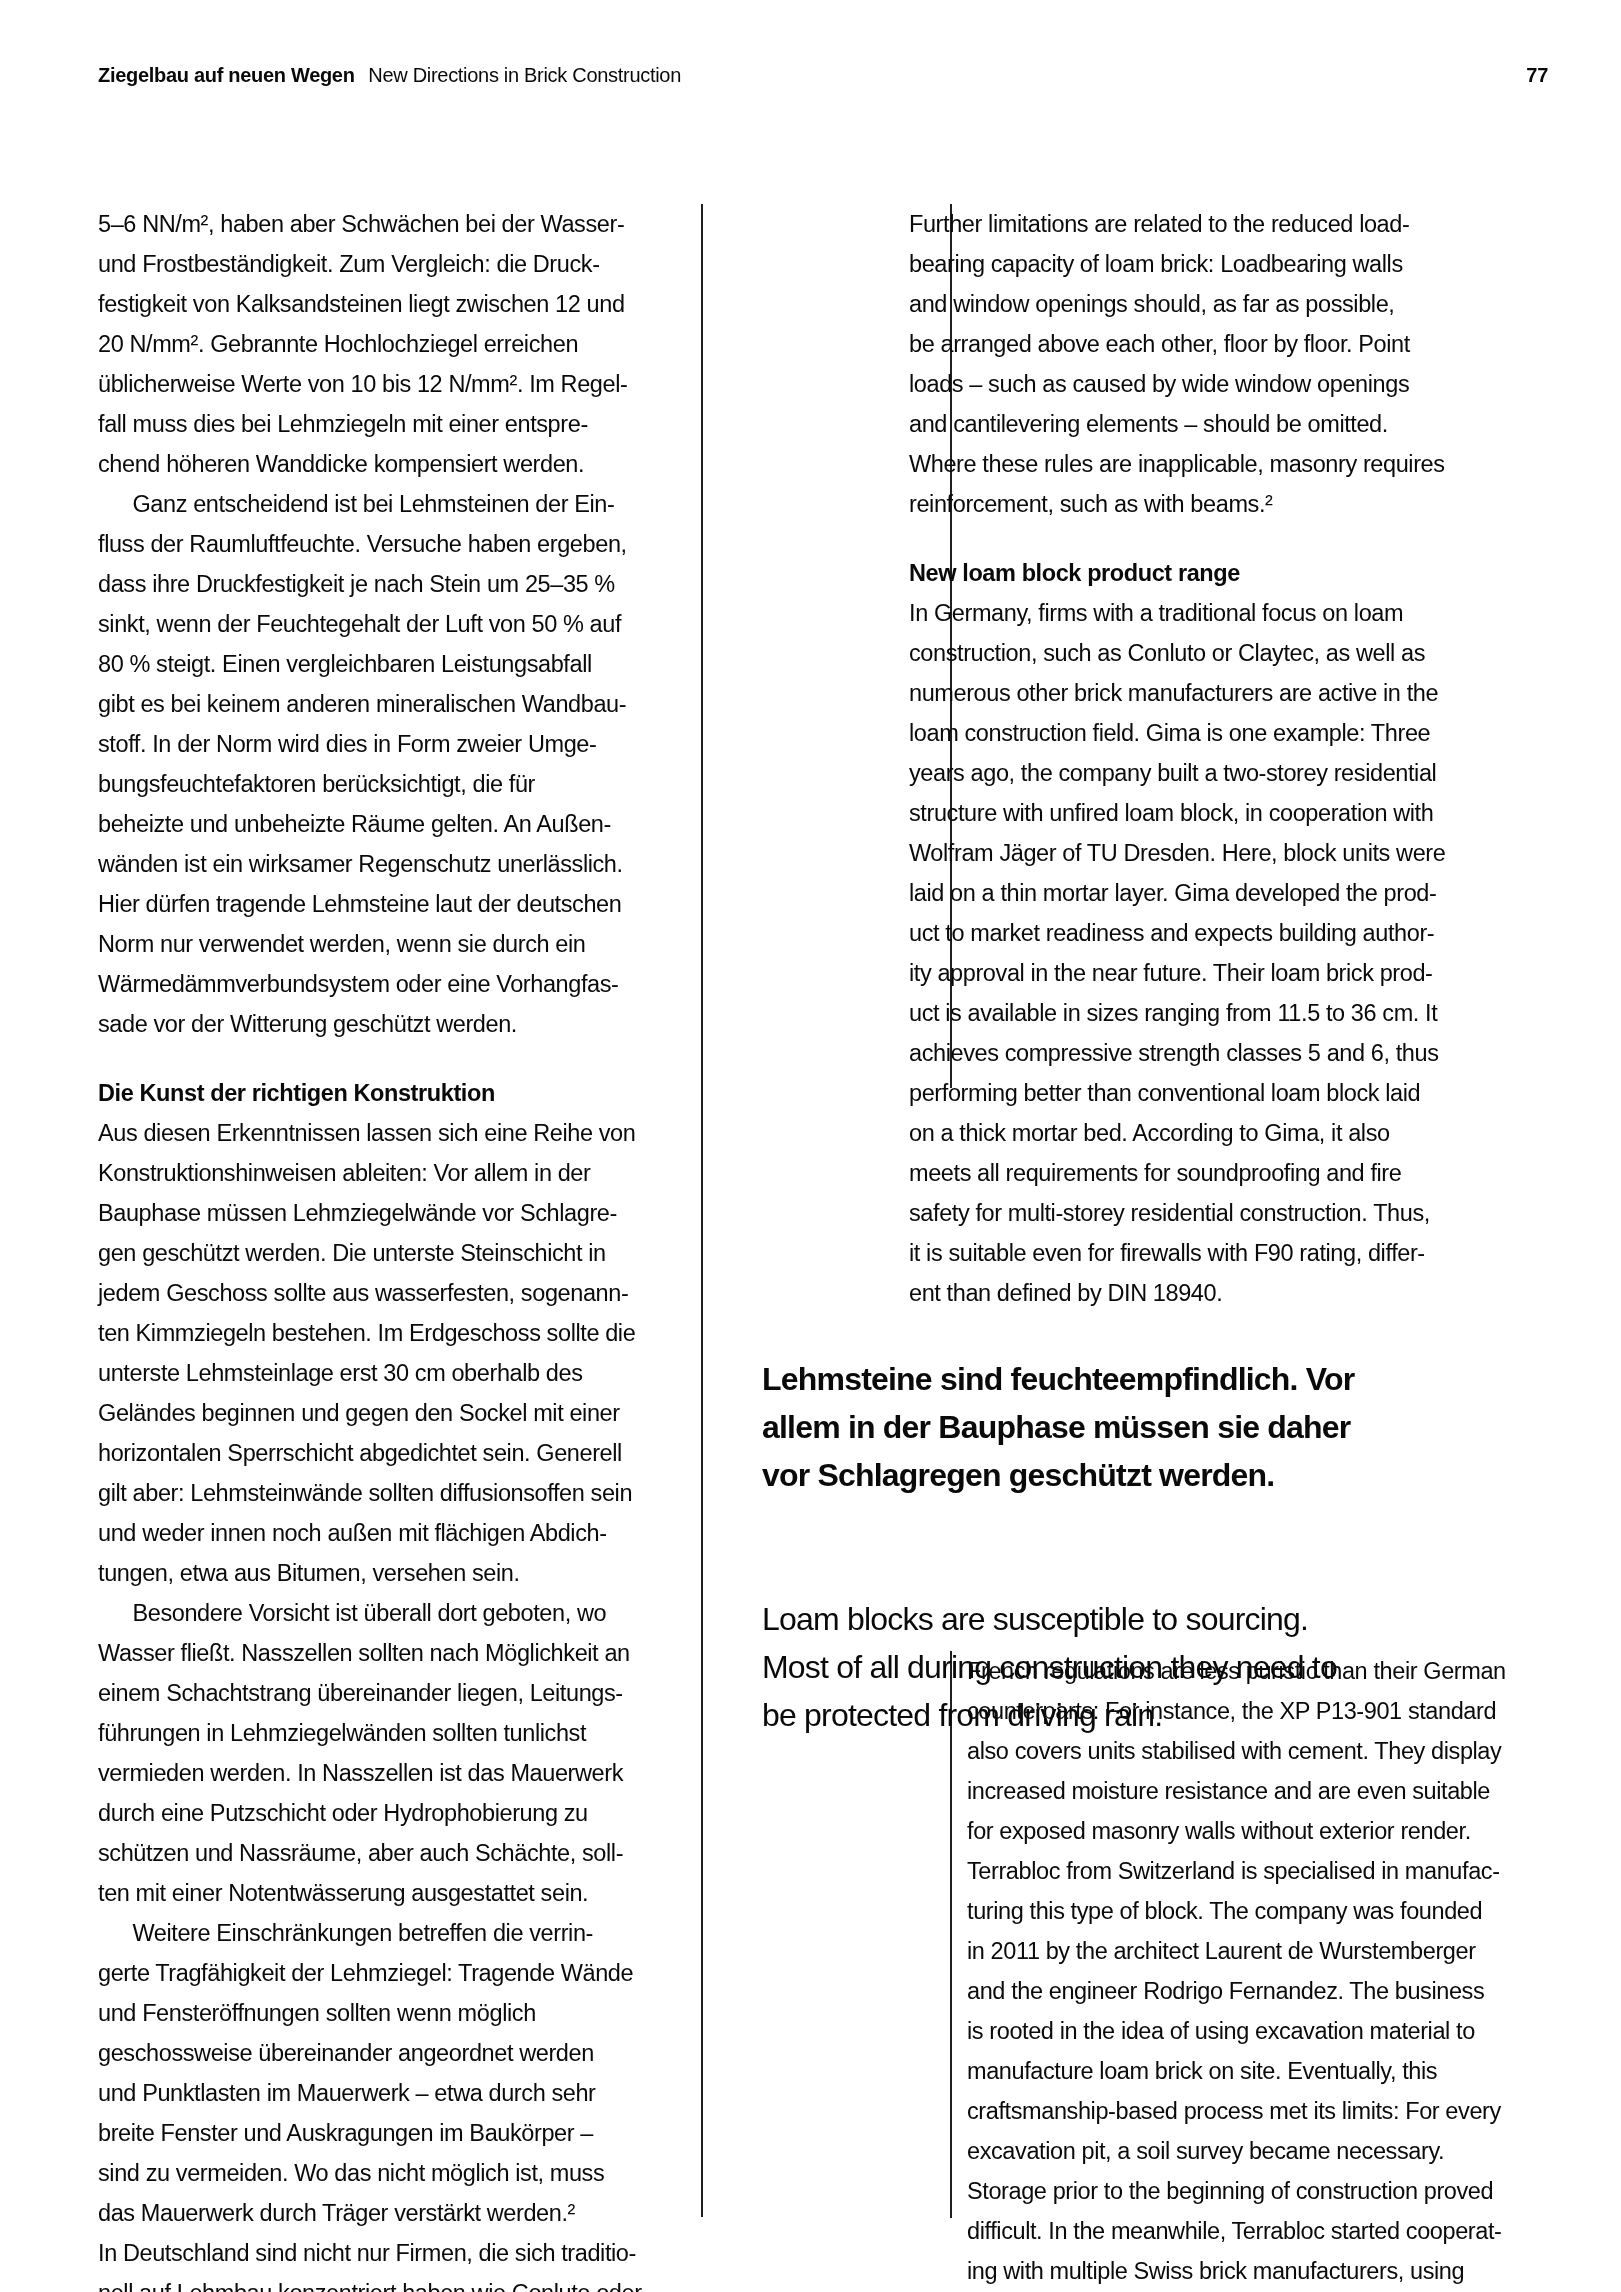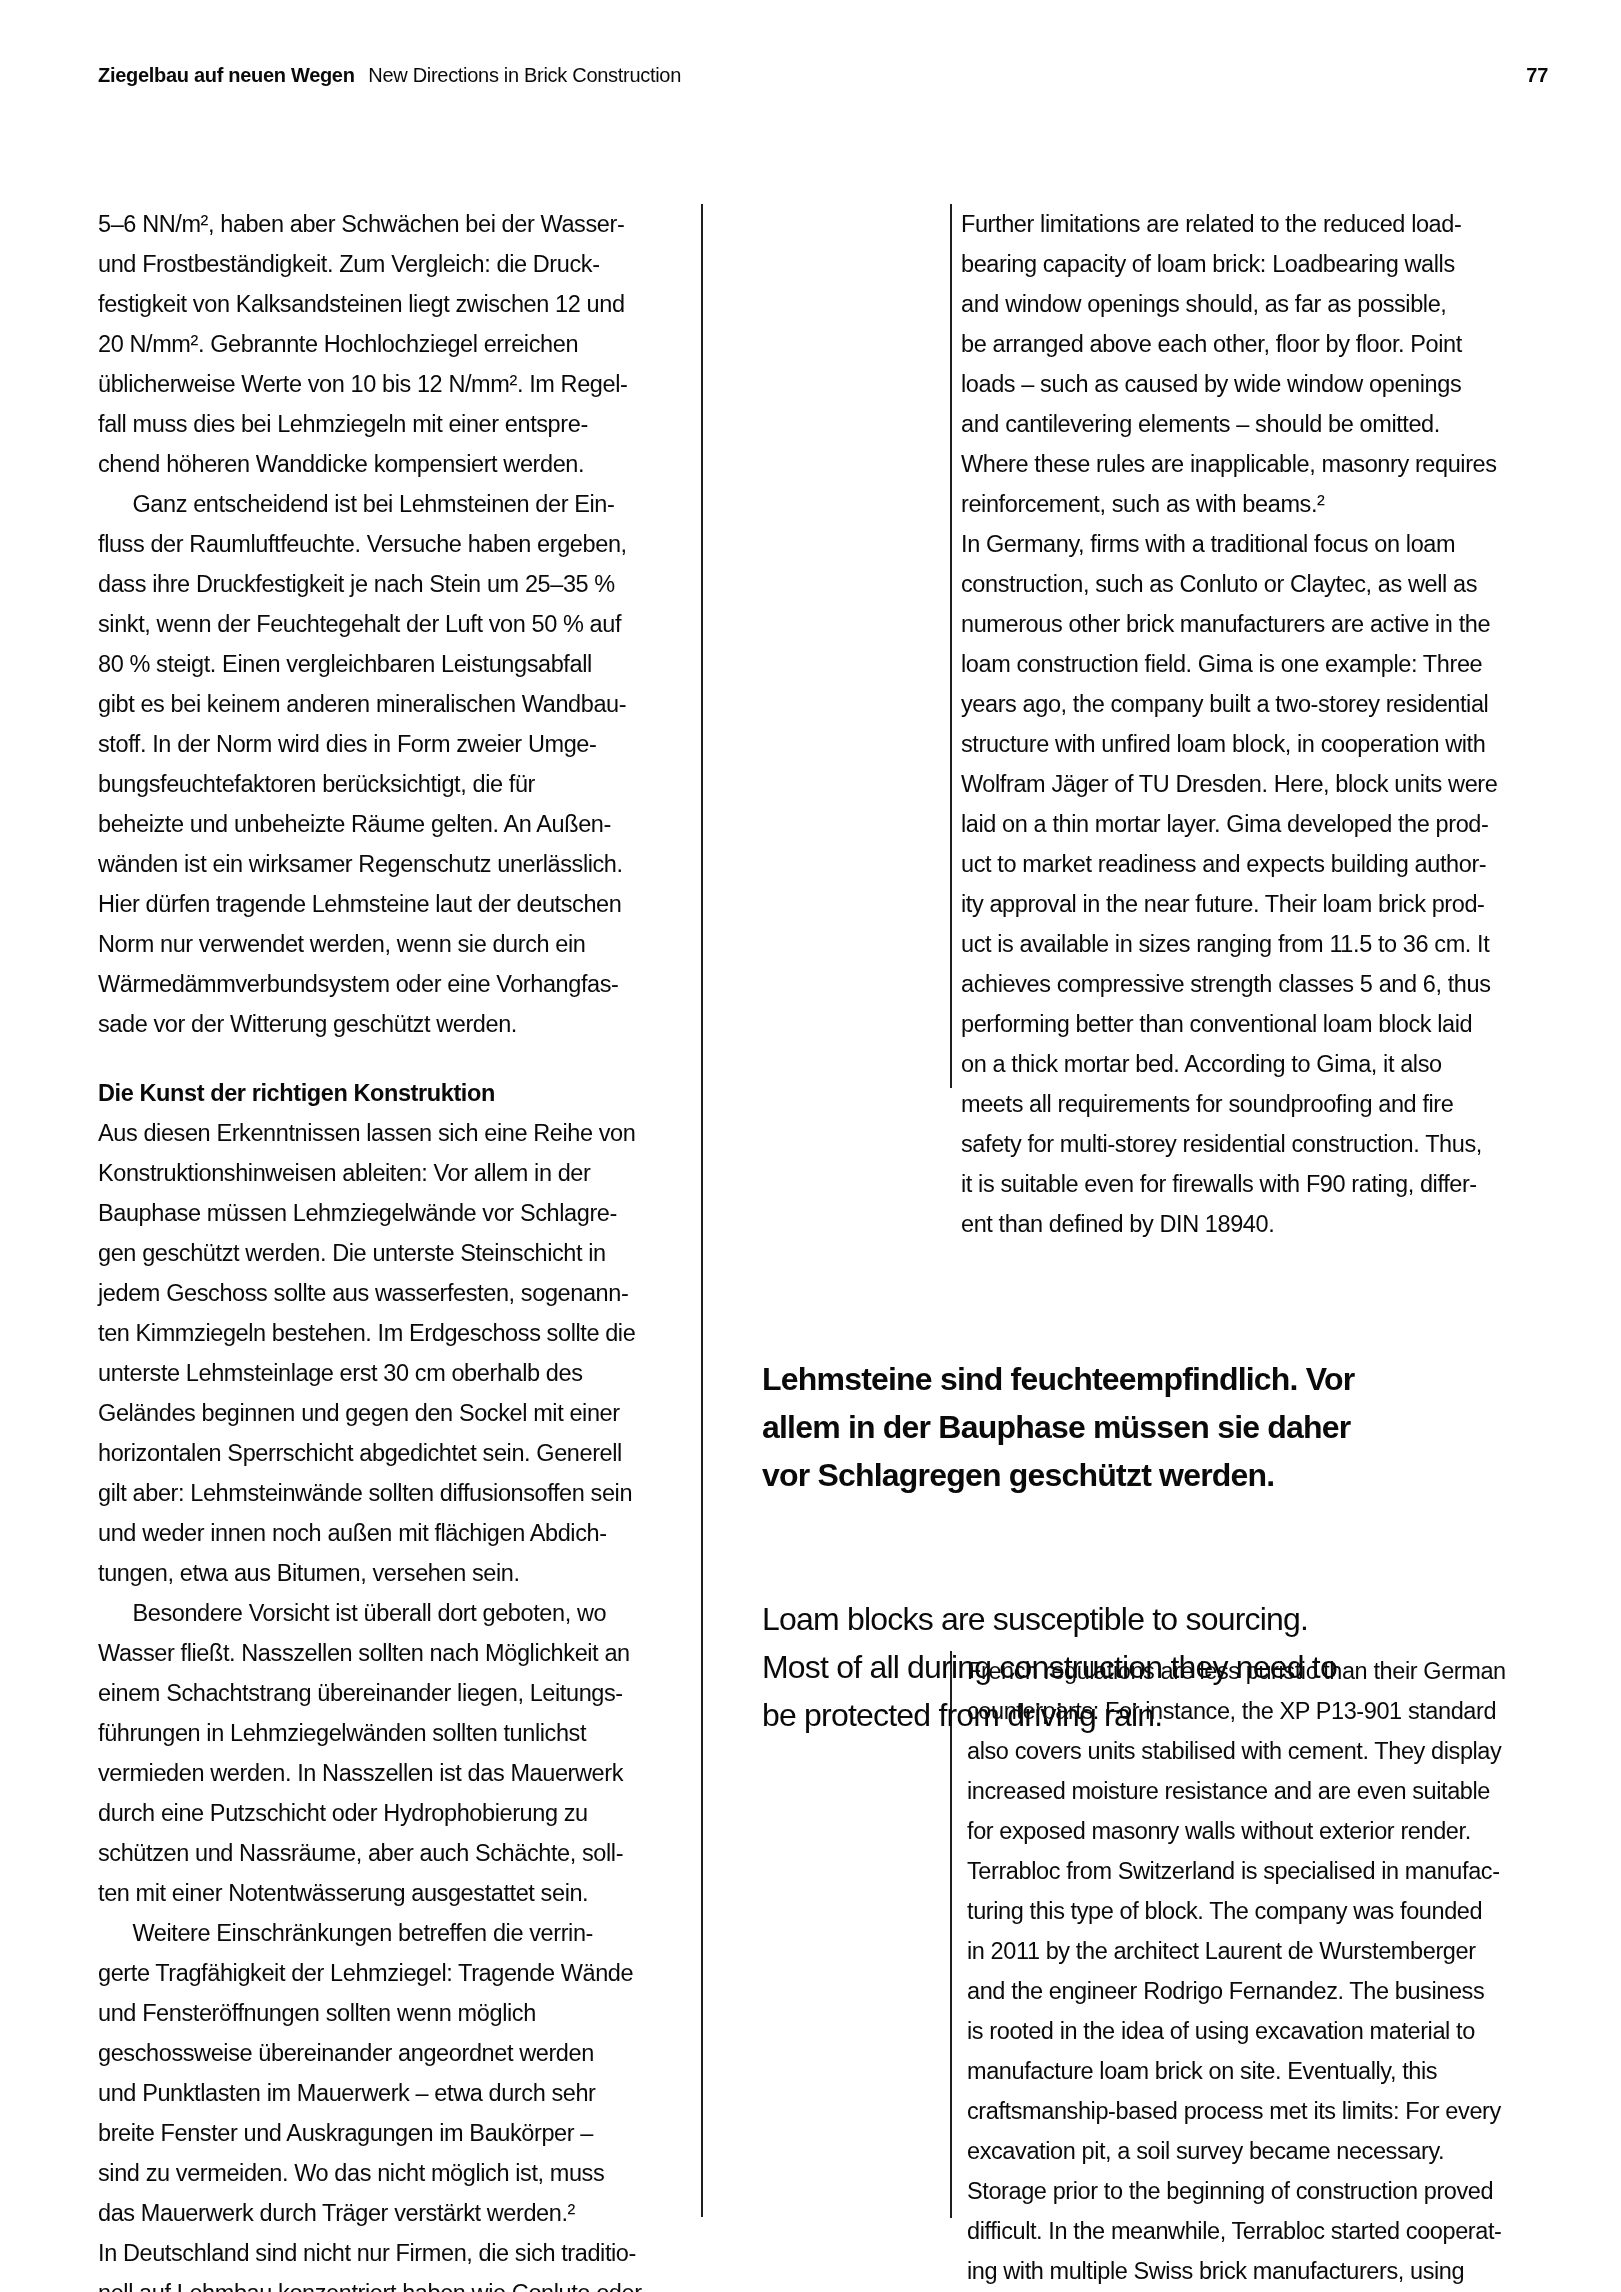--- a/index.html
+++ b/index.html
@@ -25,21 +25,21 @@
   .rule{position:absolute;width:2px;background:var(--rule);}
   .rule-left{left:701px;top:204px;height:2013px;}
   .rule-right-top{left:950px;top:204px;height:884px;}
   .rule-right-bottom{left:950px;top:1651px;height:567px;}
   
   .col{
     position:absolute;font-size:23.5px;line-height:40px;
     letter-spacing:-0.4px;white-space:pre;
   }
   .col-left{left:98px;top:204px;width:604px;}
-  .col-right-top{left:961px;top:204px;width:588px;}
+  .col-right-top{left:909px;top:204px;width:588px;}
   .col-right-bottom{left:967px;top:1651px;width:588px;}
   .blk{white-space:pre;}
   .blk.heading{font-weight:bold;margin-top:29px;}
   
   .pullquote{
     position:absolute;left:762px;top:1247px;width:710px;
     font-size:32px;line-height:48px;letter-spacing:-0.8px;white-space:pre;
   }
   .pq-de{font-weight:bold;margin-top:12px;}
   .pageno{text-align:left;}
@@ -113,21 +113,21 @@
 herkömmlichen Ziegelbau auch – Plansteine zum Ein-
 satz, die mit Dünnbettmörtel verlegt werden. Mittler-</div></section>
 
   <section class="col col-right-top"><div class="blk para">Further limitations are related to the reduced load-
 bearing capacity of loam brick: Loadbearing walls
 and window openings should, as far as possible,
 be arranged above each other, floor by floor. Point
 loads – such as caused by wide window openings
 and cantilevering elements – should be omitted.
 Where these rules are inapplicable, masonry requires
-reinforcement, such as with beams.²</div><div class="blk para">In Germany, firms with a traditional focus on loam
+reinforcement, such as with beams.²</div><div class="blk heading">New loam block product range</div><div class="blk para">In Germany, firms with a traditional focus on loam
 construction, such as Conluto or Claytec, as well as
 numerous other brick manufacturers are active in the
 loam construction field. Gima is one example: Three
 years ago, the company built a two-storey residential
 structure with unfired loam block, in cooperation with
 Wolfram Jäger of TU Dresden. Here, block units were
 laid on a thin mortar layer. Gima developed the prod-
 uct to market readiness and expects building author-
 ity approval in the near future. Their loam brick prod-
 uct is available in sizes ranging from 11.5 to 36 cm. It

